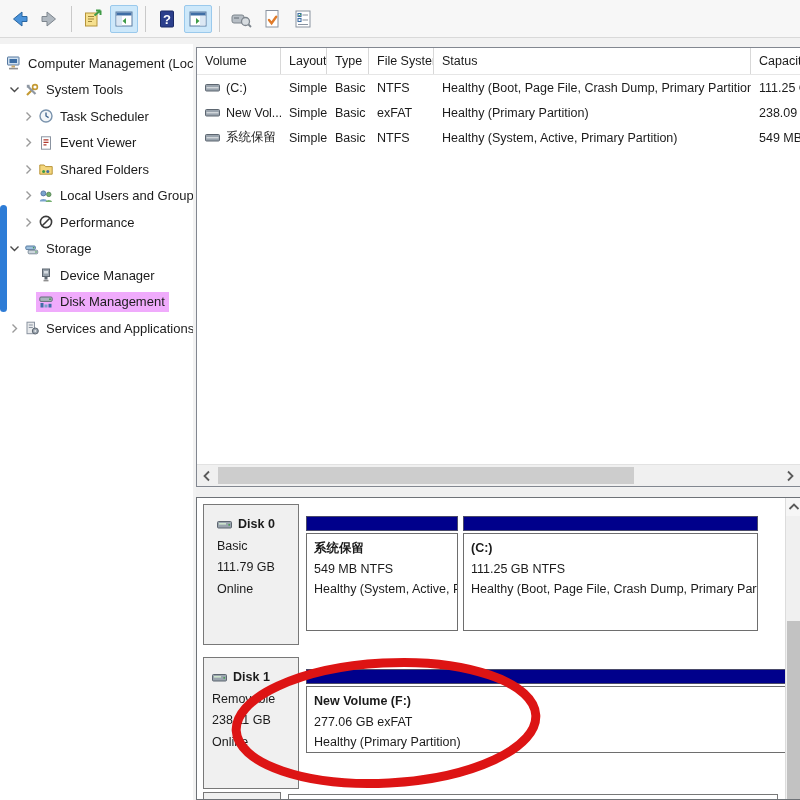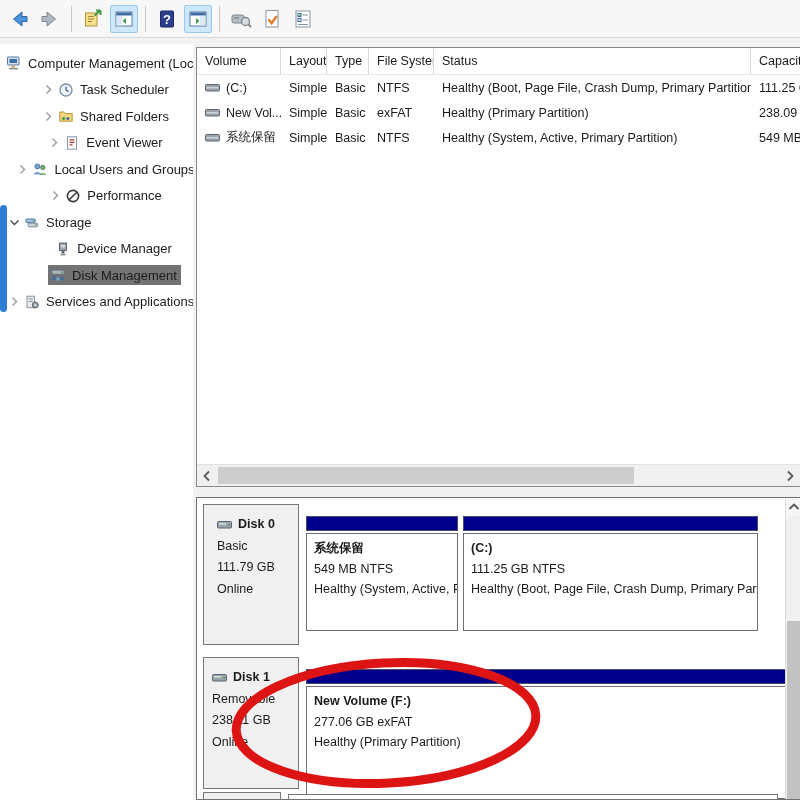--- a/index.html
+++ b/index.html
@@ -18,24 +18,24 @@
   .tbtn { width:28px; height:28px; display:flex; align-items:center; justify-content:center; border:1px solid transparent; border-radius:2px; }
   .tbtn.pressed { background:#cde8fa; border:1px solid #9ac9ec; }
   .tbtn span { display:flex; }
   .tsep { width:1px; height:26px; background:#c9c9c9; margin:0 4px; }
   
   .tree-panel { position:absolute; left:0; top:44px; width:193px; height:756px; background:#fff; overflow:hidden; }
   .tree { padding-top:6px; }
   .tree-item { height:26.5px; display:flex; align-items:center; white-space:nowrap; overflow:hidden; }
   .tree-item.lvl0 { padding-left:4px; }
   .tree-item.lvl1 { padding-left:6px; }
-  .tree-item.lvl2 { padding-left:20px;justify-content:center; }
+  .tree-item.lvl2 { padding-left:20px; }
   .expander { width:16px; flex:0 0 16px; display:flex; align-items:center; justify-content:center; }
   .sel { display:flex; align-items:center; padding:2px 4px 2px 2px; }
-  .sel.selected { background:#737373; }
+  .sel.selected { background:#f0abfc; }
   .tree-icon { width:17px; height:16px; margin-right:5px; flex:0 0 auto; display:flex; }
   .accent-bar { position:absolute; left:0; top:205px; width:7px; height:107px; background:#2e7cd6; border-radius:4px; z-index:6; }
   
   .top-pane {
     position:absolute; left:196px; top:47px; width:604px; height:440px;
     background:#fff; border:1px solid #828790; border-right:none;
   }
   .vheader { display:flex; height:27px; border-bottom:1px solid #e6e6e6; }
   .vh-cell { display:flex; align-items:center; padding-left:8px; border-right:1px solid #d8d8d8; overflow:hidden; white-space:nowrap; font-size:12.5px; }
   .vrow { display:flex; height:25px; align-items:center; font-size:12.5px; }
@@ -171,67 +171,85 @@
             <svg width="16" height="16" viewBox="0 0 16 16">
               <rect x="1.5" y="2" width="11.5" height="8" rx="0.5" fill="#cfe0f0" stroke="#56789f" stroke-width="1"></rect>
               <rect x="3.5" y="4" width="7.5" height="4" fill="#3c6ea5"></rect>
               <rect x="5.5" y="10.5" width="3.5" height="2" fill="#c9a86a"></rect>
               <rect x="3" y="12.8" width="9" height="1.6" fill="#8f8f8f"></rect>
             </svg>
           </span>
           <span class="tree-label">Computer Management (Local)</span>
         </span>
       </div>
+      <div class="tree-item lvl1">
+        <span class="expander">
+          <svg width="11" height="11" viewBox="0 0 11 11">
+            <polyline points="1.5,3.5 5.5,7.5 9.5,3.5" fill="none" stroke="#4a4a4a" stroke-width="1.4"></polyline>
+          </svg>
+        </span>
+        <span class="sel">
+          <span class="tree-icon">
+            <svg width="16" height="16" viewBox="0 0 16 16">
+              <path d="M3 13 L9.5 6.5" stroke="#c49a33" stroke-width="2.2"></path>
+              <circle cx="11" cy="5" r="2.4" fill="none" stroke="#c49a33" stroke-width="1.6"></circle>
+              <path d="M4 4.5 L11.5 12" stroke="#8f98a3" stroke-width="2.2"></path>
+              <rect x="2.8" y="2.8" width="2.8" height="2.8" fill="#8f98a3"></rect>
+            </svg>
+          </span>
+          <span class="tree-label">System Tools</span>
+        </span>
+      </div>
       <div class="tree-item lvl2">
         <span class="expander">
           <svg width="11" height="11" viewBox="0 0 11 11">
             <polyline points="3.5,1.5 7.5,5.5 3.5,9.5" fill="none" stroke="#9a9a9a" stroke-width="1.4"></polyline>
           </svg>
         </span>
         <span class="sel">
           <span class="tree-icon">
             <svg width="16" height="16" viewBox="0 0 16 16">
               <circle cx="8" cy="8" r="6" fill="#f3f6f9" stroke="#7a93ad" stroke-width="1.4"></circle>
               <path d="M8 4.5 L8 8 L10.6 9.6" stroke="#3b618c" stroke-width="1.3" fill="none"></path>
             </svg>
           </span>
           <span class="tree-label">Task Scheduler</span>
+        </span>
+      </div>
+      <div class="tree-item lvl2">
+        <span class="expander">
+          <svg width="11" height="11" viewBox="0 0 11 11">
+            <polyline points="3.5,1.5 7.5,5.5 3.5,9.5" fill="none" stroke="#9a9a9a" stroke-width="1.4"></polyline>
+          </svg>
+        </span>
+        <span class="sel">
+          <span class="tree-icon">
+            <svg width="16" height="16" viewBox="0 0 16 16">
+              <rect x="3.5" y="1.8" width="9" height="12.4" fill="#ffffff" stroke="#8a93a0" stroke-width="1"></rect>
+              <path d="M5.5 4.8 h5 M5.5 7.3 h5 M5.5 9.8 h3" stroke="#b0392f" stroke-width="1.2"></path>
+            </svg>
+          </span>
+          <span class="tree-label">Event Viewer</span>
         </span>
       </div>
       <div class="tree-item lvl2">
         <span class="expander">
           <svg width="11" height="11" viewBox="0 0 11 11">
             <polyline points="3.5,1.5 7.5,5.5 3.5,9.5" fill="none" stroke="#9a9a9a" stroke-width="1.4"></polyline>
           </svg>
         </span>
         <span class="sel">
           <span class="tree-icon">
             <svg width="16" height="16" viewBox="0 0 16 16">
               <path d="M1.8 4 h4.4 l1.4 1.6 h6.6 v7.6 h-12.4 z" fill="#f4d67c" stroke="#b9953a" stroke-width="1"></path>
               <circle cx="5.6" cy="10.6" r="1.5" fill="#3f9b47"></circle>
               <circle cx="9.8" cy="10.6" r="1.5" fill="#3f6ea5"></circle>
             </svg>
           </span>
           <span class="tree-label">Shared Folders</span>
-        </span>
-      </div>
-      <div class="tree-item lvl2">
-        <span class="expander">
-          <svg width="11" height="11" viewBox="0 0 11 11">
-            <polyline points="3.5,1.5 7.5,5.5 3.5,9.5" fill="none" stroke="#9a9a9a" stroke-width="1.4"></polyline>
-          </svg>
-        </span>
-        <span class="sel">
-          <span class="tree-icon">
-            <svg width="16" height="16" viewBox="0 0 16 16">
-              <rect x="3.5" y="1.8" width="9" height="12.4" fill="#ffffff" stroke="#8a93a0" stroke-width="1"></rect>
-              <path d="M5.5 4.8 h5 M5.5 7.3 h5 M5.5 9.8 h3" stroke="#b0392f" stroke-width="1.2"></path>
-            </svg>
-          </span>
-          <span class="tree-label">Event Viewer</span>
         </span>
       </div>
       <div class="tree-item lvl2">
         <span class="expander">
           <svg width="11" height="11" viewBox="0 0 11 11">
             <polyline points="3.5,1.5 7.5,5.5 3.5,9.5" fill="none" stroke="#9a9a9a" stroke-width="1.4"></polyline>
           </svg>
         </span>
         <span class="sel">
           <span class="tree-icon">
@@ -477,21 +495,21 @@
               <rect x="2" y="6" width="7" height="1.6" fill="#cde4cd"></rect>
               <circle cx="12.2" cy="7.8" r="0.9" fill="#3f9b47"></circle>
             </svg>
           </span>
           <span>Disk 1</span>
         </div>
         <div>Removable</div>
         <div>238.11 GB</div>
         <div>Online</div>
       </div>
-      <div class="partition" style="left: 109px; top: 171px; width: 481px; height: 130px;">
+      <div class="partition" style="left: 109px; top: 171px; width: 481px; height: 84px;">
         <div class="pbar"></div>
         <div class="pbody">
           <div class="ptitle">New Volume  (F:)</div>
           <div>277.06 GB exFAT</div>
           <div>Healthy (Primary Partition)</div>
         </div>
       </div>
     </div>
   <div class="stub" style="left:6px; top:294px; width:78px; height:12px;"></div>
   <div class="stub part" style="left:91px; top:296px; width:490px; height:10px;"></div>

